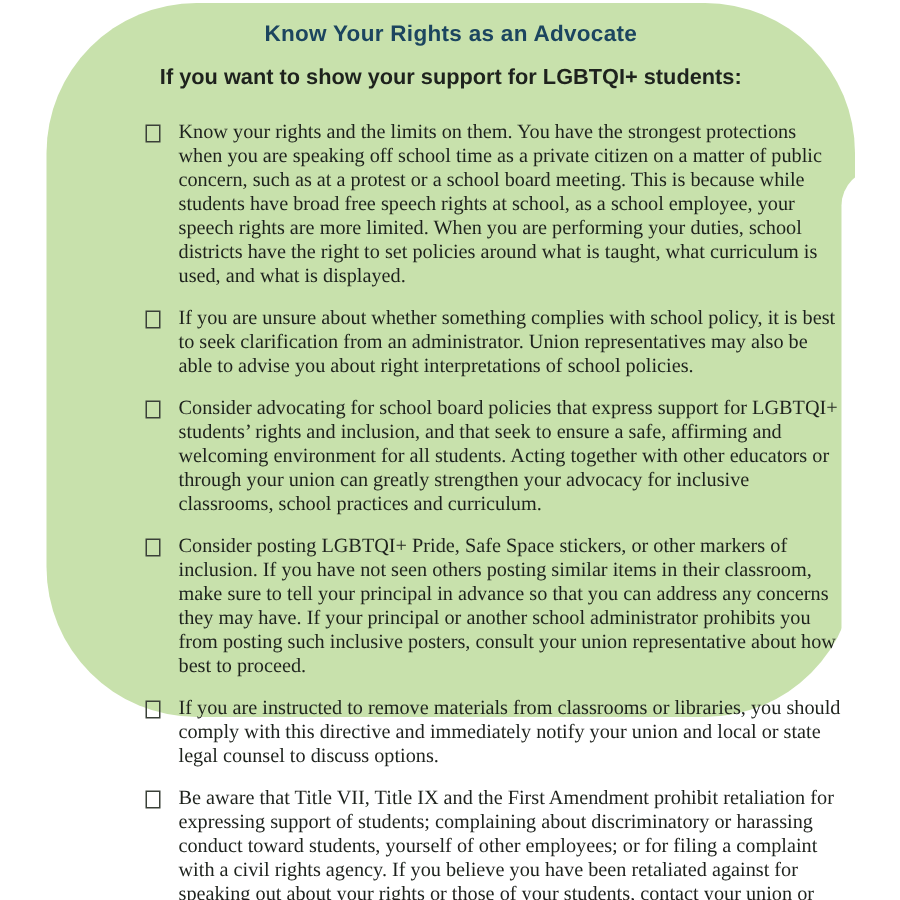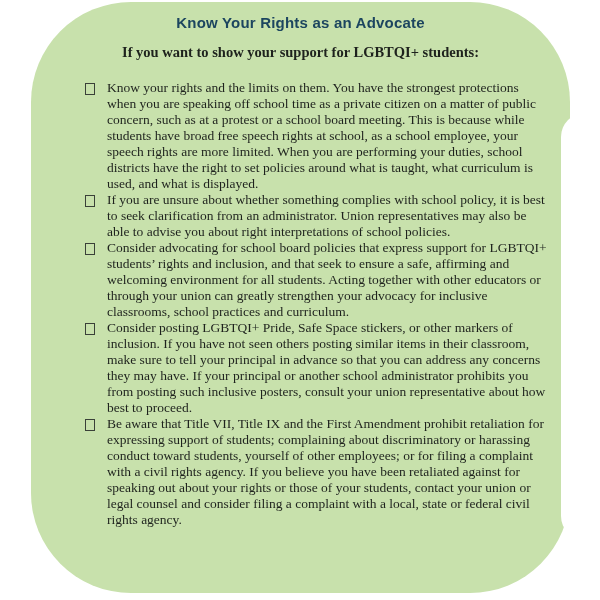--- a/index.html
+++ b/index.html
@@ -10,21 +10,21 @@
   }
   html,body{margin:0;padding:0;}
   body{
     width:600px;height:600px;
     background:var(--canvas-bg);
     overflow:hidden;position:relative;
     font-family:"Liberation Serif",serif;
   }
   .card{
     position:absolute;left:31px;top:2px;
-    width:539px;height:591px;
+    width:539px;height:476px;
     background:var(--card-bg);
     border-radius:100px;
     box-sizing:border-box;
   }
   .right-cutout{
     position:absolute;left:561px;top:113px;
     width:39px;height:427px;
     background:var(--canvas-bg);
     border-radius:24px 0 0 24px;
   }
@@ -32,36 +32,36 @@
     margin:0;padding-top:11px;
     text-align:center;
     font-family:"Liberation Sans",sans-serif;
     font-weight:bold;font-size:15px;line-height:19px;
     letter-spacing:.2px;
     color:var(--title-text);
   }
   .subtitle{
     margin:12px 0 0 0;
     text-align:center;
-    font-family:Liberation Serif, serif;
+    font-family:Liberation Sans, sans-serif;
     font-weight:bold;font-size:14.5px;line-height:16px;
     color:var(--body-text);
   }
   .rights-list{
     margin:20px 0 0 0;
     padding:0 0 0 54px;
     list-style:none;
     color:var(--body-text);
     font-size:13.5px;
     line-height:16px;
   }
   .rights-list li{
     display:flex;
     width:466px;
-    margin:0;
+    margin:12px;
   }
   .bullet-box{
     flex:0 0 auto;
     width:8px;height:10px;
     border:1px solid #3a4038;
     margin:3px 12px 0 0;
     background:transparent;
   }
   .item-text{
     flex:1;
@@ -89,20 +89,24 @@
       <li>
         <span class="bullet-box"></span>
         <span class="item-text">Consider advocating for school board policies that express support for LGBTQI+ students’ rights and inclusion, and that seek to ensure a safe, affirming and welcoming environment for all students. Acting together with other educators or through your union can greatly strengthen your advocacy for inclusive classrooms, school practices and curriculum.</span>
       </li>
 
       <li>
         <span class="bullet-box"></span>
         <span class="item-text">Consider posting LGBTQI+ Pride, Safe Space stickers, or other markers of inclusion. If you have not seen others posting similar items in their classroom, make sure to tell your principal in advance so that you can address any concerns they may have. If your principal or another school administrator prohibits you from posting such inclusive posters, consult your union representative about how best to proceed.</span>
       </li>
 
+      <li>
+        <span class="bullet-box"></span>
+        <span class="item-text">If you are instructed to remove materials from classrooms or libraries, you should comply with this directive and immediately notify your union and local or state legal counsel to discuss options.</span>
+      </li>
 
       <li>
         <span class="bullet-box"></span>
         <span class="item-text">Be aware that Title VII, Title IX and the First Amendment prohibit retaliation for expressing support of students; complaining about discriminatory or harassing conduct toward students, yourself of other employees; or for filing a complaint with a civil rights agency. If you believe you have been retaliated against for speaking out about your rights or those of your students, contact your union or legal counsel and consider filing a complaint with a local, state or federal civil rights agency.</span>
       </li>
     </ul>
 </div>
 
 <div class="right-cutout"></div>
 

